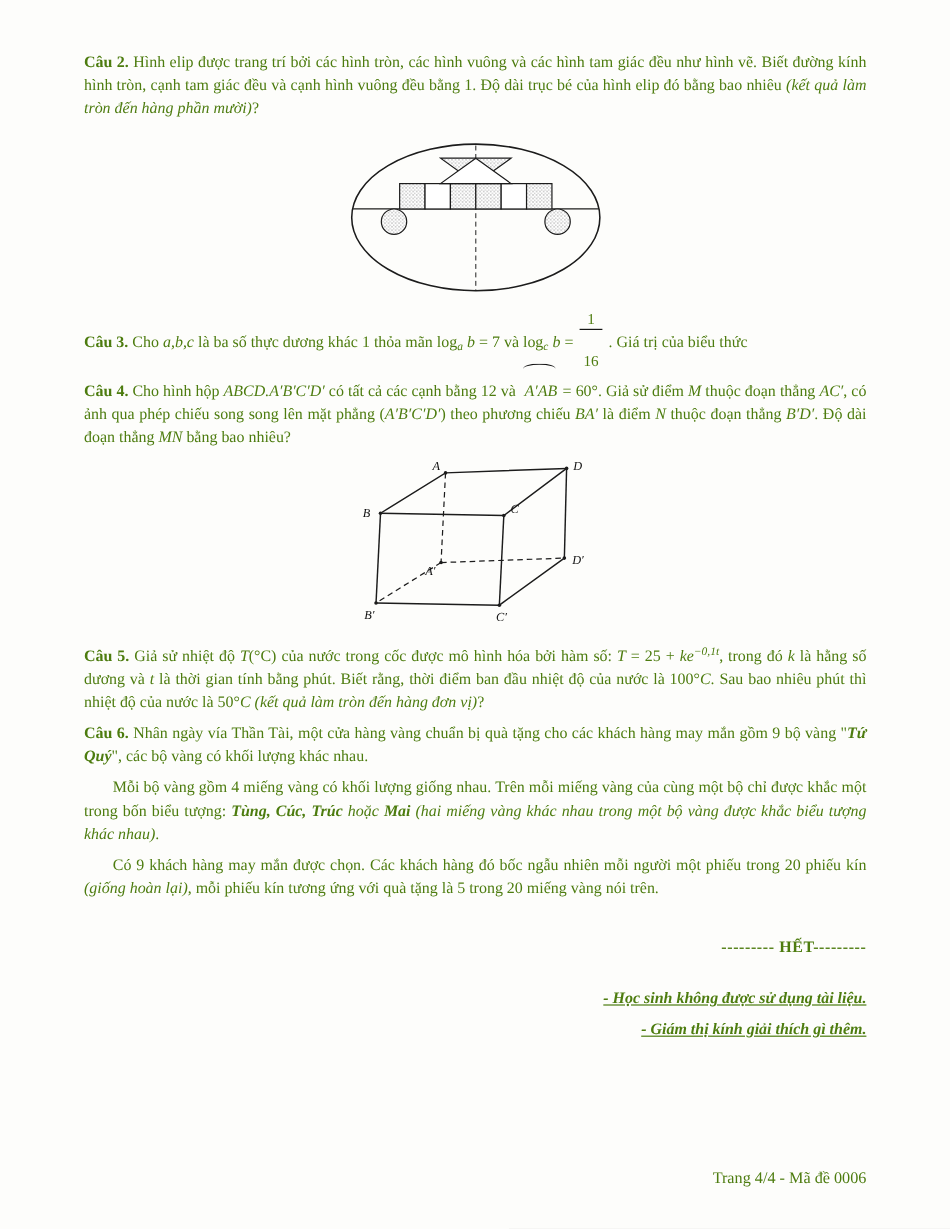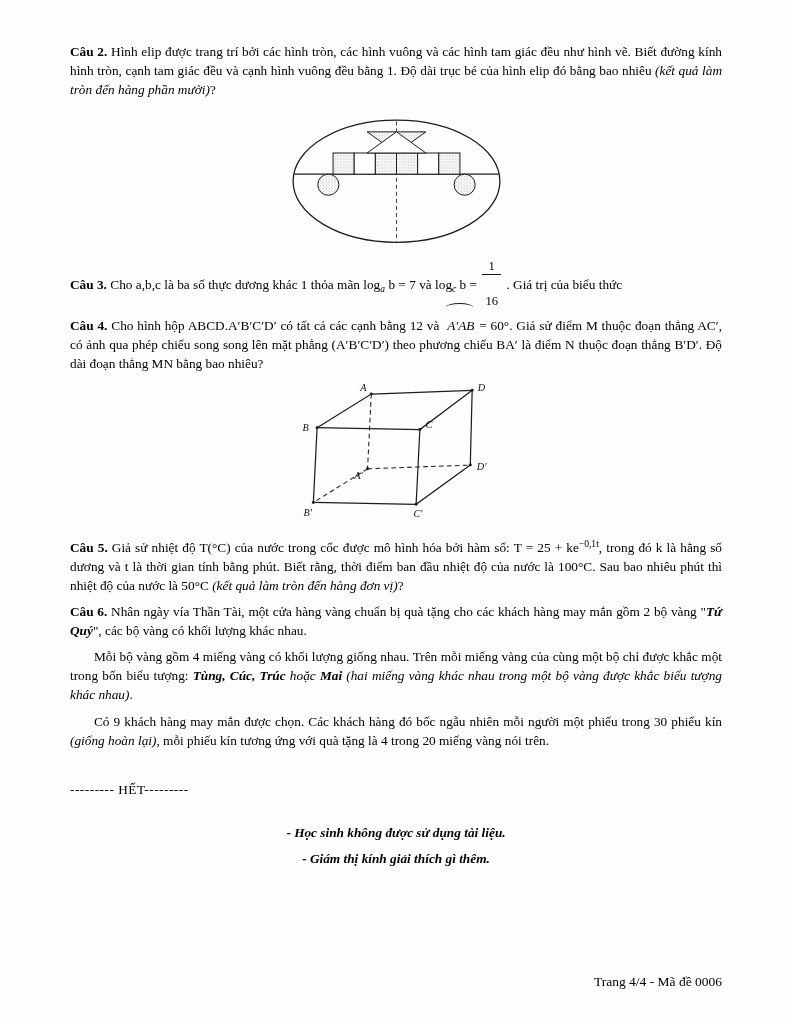--- a/index.html
+++ b/index.html
@@ -1,48 +1,48 @@
 <!DOCTYPE html>
 <html><head>
 <meta charset="utf-8">
 <style>
   * { margin:0; padding:0; box-sizing:border-box; }
   html, body { background:#e9e9e9; }
   .page {
     width:792px; height:1024px; margin:0 auto; position:relative;
-    background:#fdfdfb; color:#000000; overflow:hidden;
+    background:#fdfdfb; color:#4d7c0f; overflow:hidden;
     font-family:"Liberation Serif", serif;
   }
   .content { padding:42px 70px 0 70px; font-size:13.3px; line-height:1.44; text-align:justify; }
   p.q { margin-bottom:7px; }
   p.indent { text-indent:24px; }
 
   .r-n {}
   .r-b { font-weight:bold; }
   .r-i { font-style:italic; }
   .r-bi { font-weight:bold; font-style:italic; }
-  .r-m { }
+  .r-m { font-style:italic; }
   .r-sub { font-style:italic; font-size:0.72em; vertical-align:-0.3em; }
-  .r-sup { font-size:0.72em; vertical-align:0.5em; }
+  .r-sup { font-style:italic; font-size:0.72em; vertical-align:0.5em; }
 
   .frac { display:inline-flex; flex-direction:column; text-align:center; vertical-align:middle;
           line-height:1.05; font-size:0.95em; margin:0 2px; position:relative; top:-0.1em; }
   .frac .num { display:block; border-bottom:1.1px solid #161616; padding:0 3px; }
   .frac .den { display:block; padding:0 3px;margin-top:20px; }
 
   .r-angle { font-style:italic; position:relative; margin-left:3px; padding:12px 1px; }
   .r-angle::before { content:""; position:absolute; left:0; right:2px; top:-3px; height:5px;
           border-top:1.3px solid #161616;
           border-top-left-radius:70% 100%; border-top-right-radius:70% 100%; }
 
   .fig { text-align:center; margin:5px 0 9px; }
   svg text { font-family:"Liberation Serif", serif; font-style:italic; font-size:11px; fill:#111; }
 
-  .end-marker { text-align:left; font-weight:normal; margin:30px 0 24px; letter-spacing:0.5px; }
-  .note { font-style:italic; font-weight:bold; margin-bottom:7px; text-align:center; }
+  .end-marker { text-align:right; font-weight:bold; margin:30px 0 24px; letter-spacing:0.5px; }
+  .note { font-style:italic; font-weight:bold; margin-bottom:7px; text-align:right;text-decoration:underline; }
   .footer { position:absolute; right:70px; bottom:34px; font-weight:normal; font-size:13.5px; }
 </style>
 </head>
 <body>
 
 <div class="page">
   <div class="content">
 
     <p class="q"><span class="r-b">Câu 2. </span><span class="r-n">Hình elip được trang trí bởi các hình tròn, các hình vuông và các hình tam giác đều như hình vẽ. Biết đường kính hình tròn, cạnh tam giác đều và cạnh hình vuông đều bằng 1. Độ dài trục bé của hình elip đó bằng bao nhiêu </span><span class="r-i">(kết quả làm tròn đến hàng phần mười)</span><span class="r-n">?</span></p>
 
@@ -117,23 +117,23 @@
           <text x="79" y="105" text-anchor="end">A′</text>
           <text x="20" y="144" text-anchor="middle">B′</text>
           <text x="138" y="146" text-anchor="middle">C′</text>
           <text x="201" y="95" text-anchor="start">D′</text>
         </g>
       </svg>
     </div>
 
     <p class="q"><span class="r-b">Câu 5. </span><span class="r-n">Giả sử nhiệt độ </span><span class="r-m">T</span><span class="r-n">(°C) của nước trong cốc được mô hình hóa bởi hàm số: </span><span class="r-m">T</span><span class="r-n"> = 25 + </span><span class="r-m">ke</span><span class="r-sup">−0,1t</span><span class="r-n">, trong đó </span><span class="r-m">k</span><span class="r-n"> là hằng số dương và </span><span class="r-m">t</span><span class="r-n"> là thời gian tính bằng phút. Biết rằng, thời điểm ban đầu nhiệt độ của nước là 100°</span><span class="r-m">C</span><span class="r-n">. Sau bao nhiêu phút thì nhiệt độ của nước là 50°</span><span class="r-m">C </span><span class="r-i">(kết quả làm tròn đến hàng đơn vị)</span><span class="r-n">?</span></p>
 
-    <p class="q"><span class="r-b">Câu 6. </span><span class="r-n">Nhân ngày vía Thần Tài, một cửa hàng vàng chuẩn bị quà tặng cho các khách hàng may mắn gồm 2 bộ vàng "</span><span class="r-bi">Tứ Quý</span><span class="r-n">", các bộ vàng có khối lượng khác nhau.</span></p>
+    <p class="q"><span class="r-b">Câu 6. </span><span class="r-n">Nhân ngày vía Thần Tài, một cửa hàng vàng chuẩn bị quà tặng cho các khách hàng may mắn gồm 9 bộ vàng "</span><span class="r-bi">Tứ Quý</span><span class="r-n">", các bộ vàng có khối lượng khác nhau.</span></p>
     <p class="q indent"><span class="r-n">Mỗi bộ vàng gồm 4 miếng vàng có khối lượng giống nhau. Trên mỗi miếng vàng của cùng một bộ chỉ được khắc một trong bốn biểu tượng: </span><span class="r-bi">Tùng, Cúc, Trúc</span><span class="r-i"> hoặc </span><span class="r-bi">Mai</span><span class="r-i"> (hai miếng vàng khác nhau trong một bộ vàng được khắc biểu tượng khác nhau)</span><span class="r-n">.</span></p>
-    <p class="q indent"><span class="r-n">Có 9 khách hàng may mắn được chọn. Các khách hàng đó bốc ngẫu nhiên mỗi người một phiếu trong 30 phiếu kín </span><span class="r-i">(giống hoàn lại)</span><span class="r-n">, mỗi phiếu kín tương ứng với quà tặng là 4 trong 20 miếng vàng nói trên.</span></p>
+    <p class="q indent"><span class="r-n">Có 9 khách hàng may mắn được chọn. Các khách hàng đó bốc ngẫu nhiên mỗi người một phiếu trong 20 phiếu kín </span><span class="r-i">(giống hoàn lại)</span><span class="r-n">, mỗi phiếu kín tương ứng với quà tặng là 5 trong 20 miếng vàng nói trên.</span></p>
 
     <p class="end-marker">--------- HẾT---------</p>
 
     <p class="note">- Học sinh không được sử dụng tài liệu.</p>
     <p class="note">- Giám thị kính giải thích gì thêm.</p>
   </div>
 
   <div class="footer">Trang 4/4 - Mã đề 0006</div>
 </div>
 

